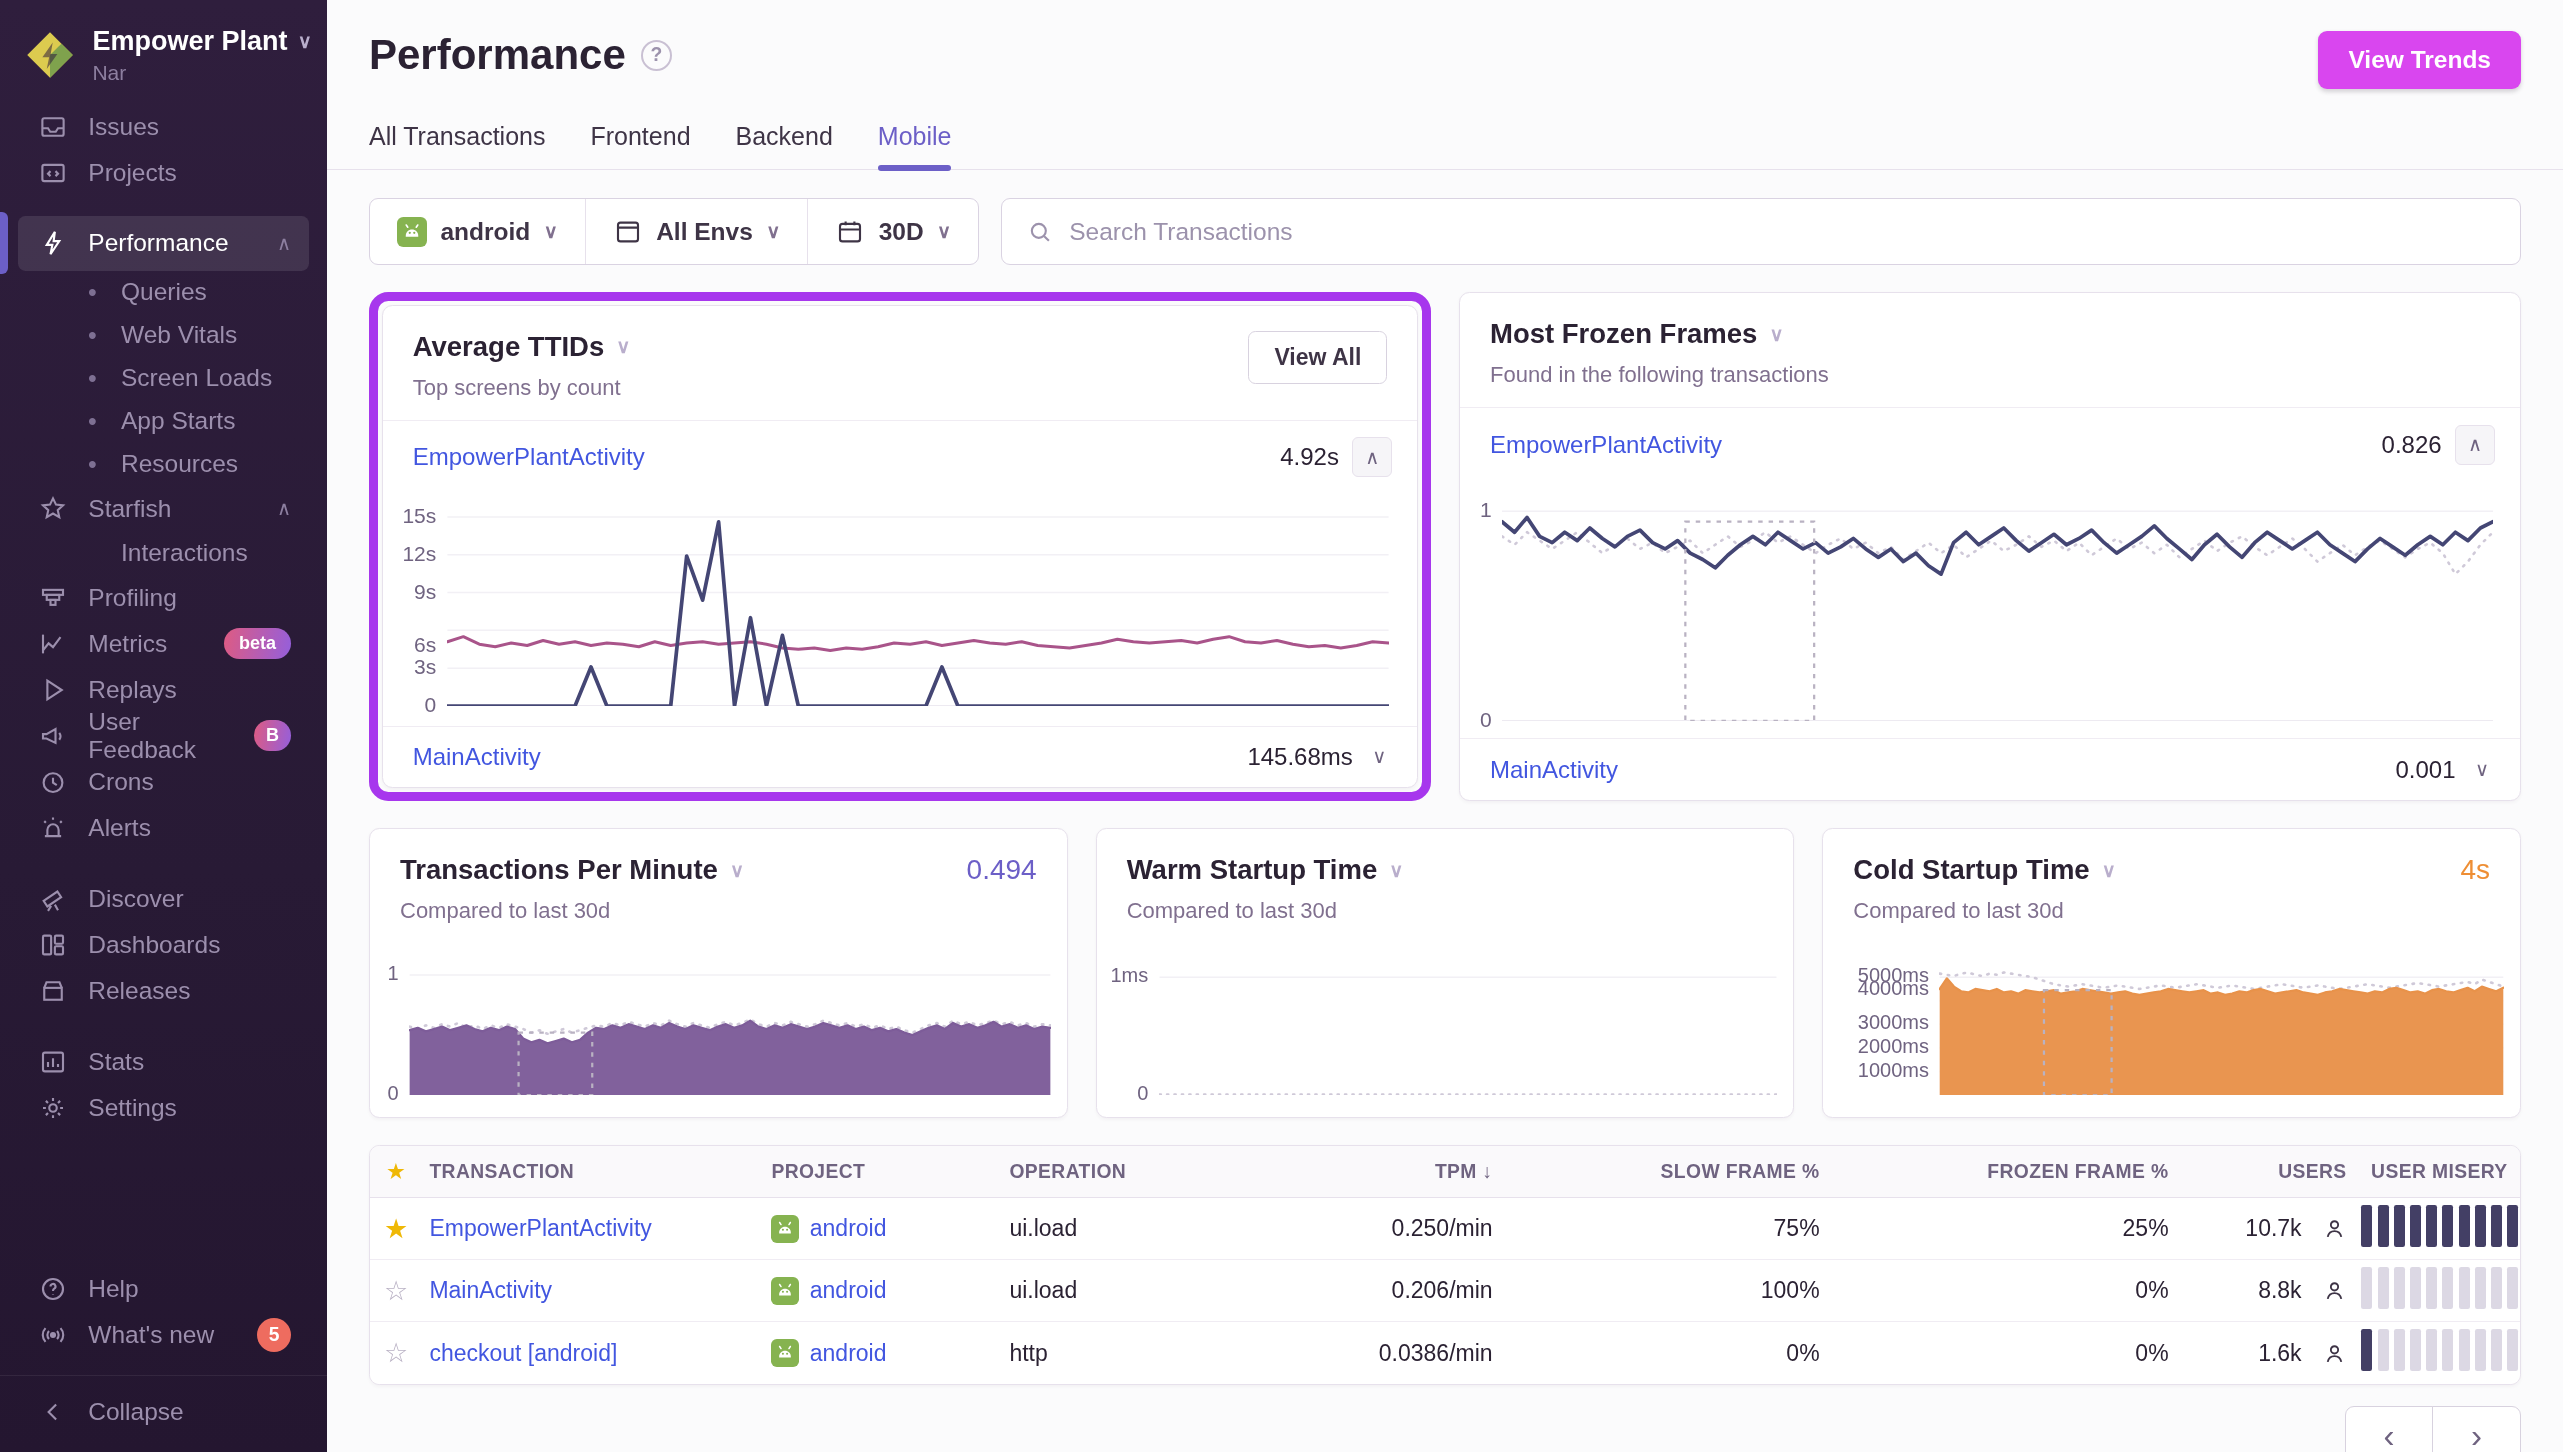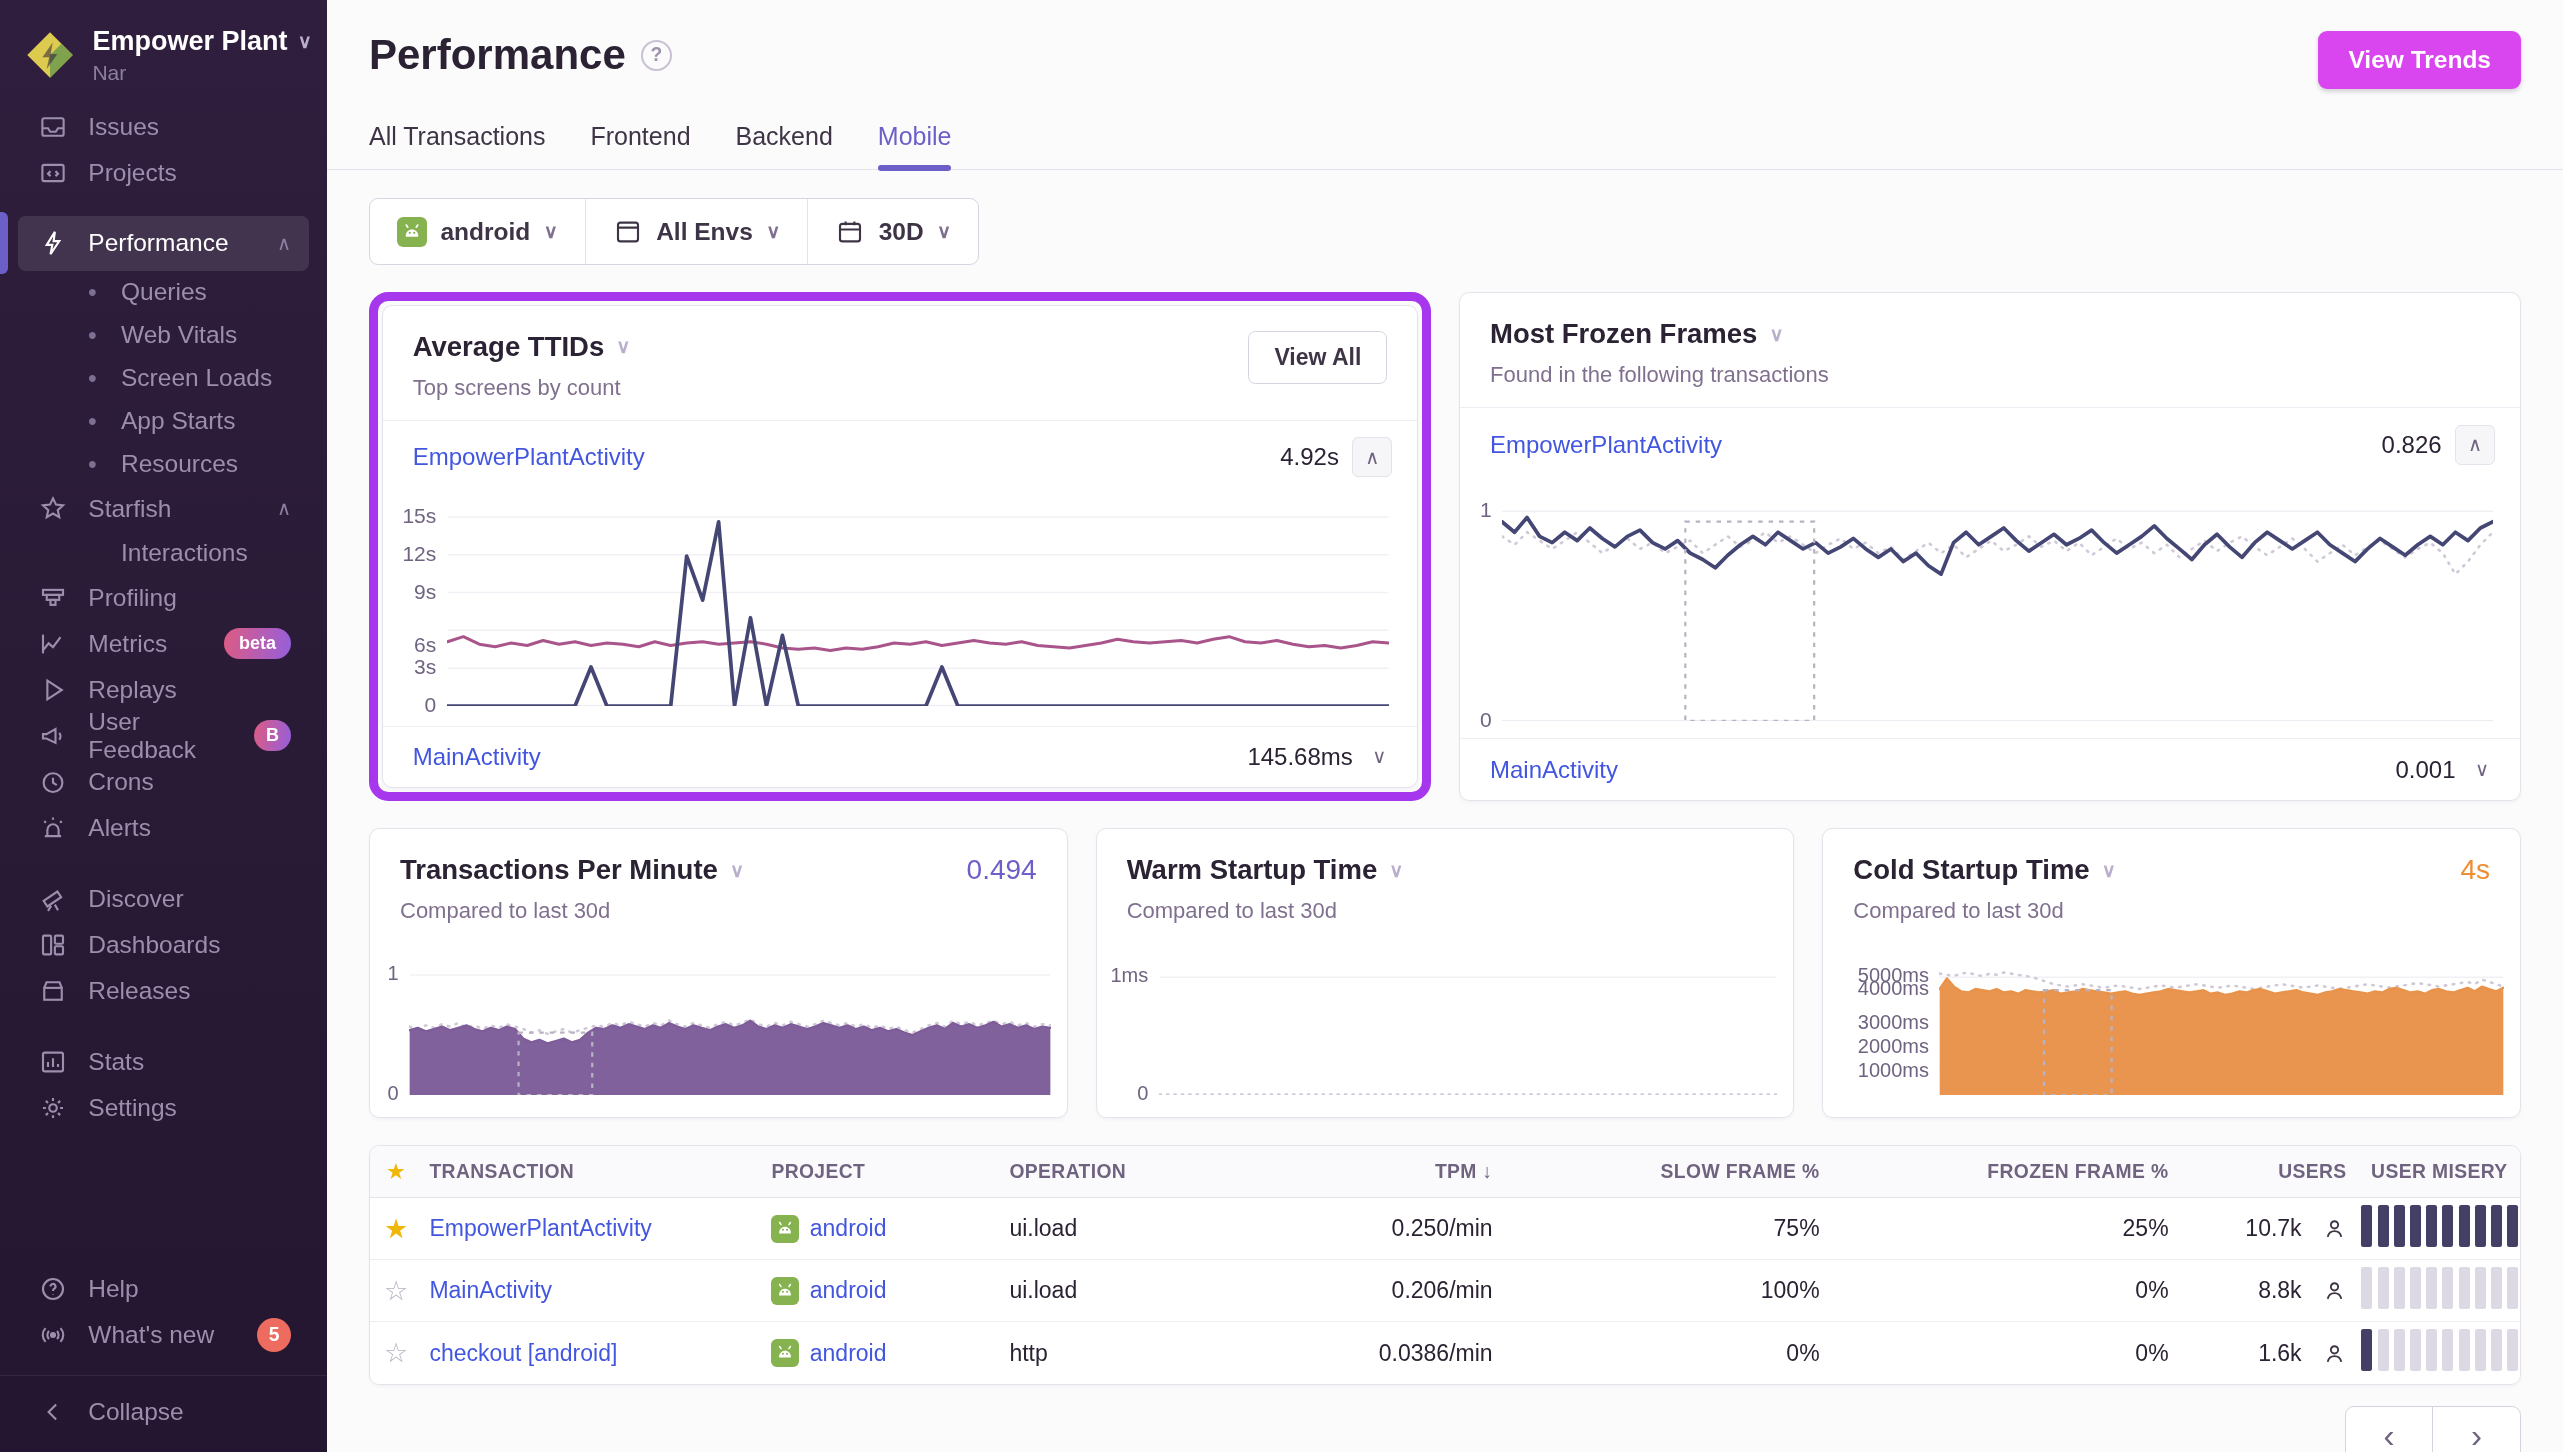--- a/index.html
+++ b/index.html
@@ -409,20 +409,27 @@
           </div>
           <div class="seg">
             <svg viewBox="0 0 24 24" fill="none" stroke="#3E3446" stroke-width="1.7">
                 <rect x="4" y="5.5" width="16" height="14" rx="2"></rect>
                 <path d="M4 10h16M8.5 3.5v3M15.5 3.5v3"></path>
               </svg>
             <span>30D</span>
               <span class="chev">∨</span>
           </div>
         </div>
+        <div class="search-box">
+          <svg viewBox="0 0 24 24" fill="none" stroke="currentColor" stroke-width="1.8">
+              <circle cx="11" cy="11" r="6"></circle>
+              <path d="m15.6 15.6 4 4"></path>
+            </svg>
+          <input type="text" placeholder="Search Transactions" style="">
+        </div>
       </div>
 
       <div class="grid-top">
         <div class="hl-ring">
           <section class="panel">
             <div class="panel-hd">
               <div class="panel-title-wrap">
                 <div class="panel-title">
                     <span>Average TTIDs</span>
                     <span class="chev">∨</span>

